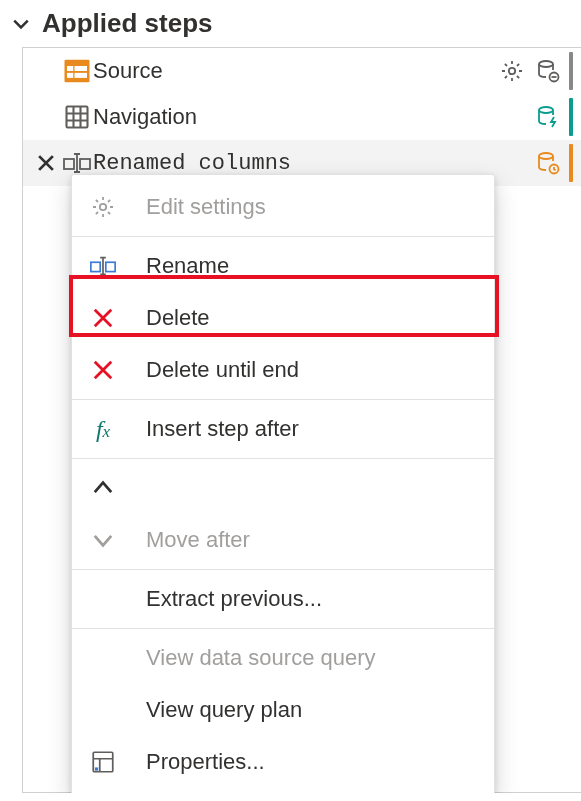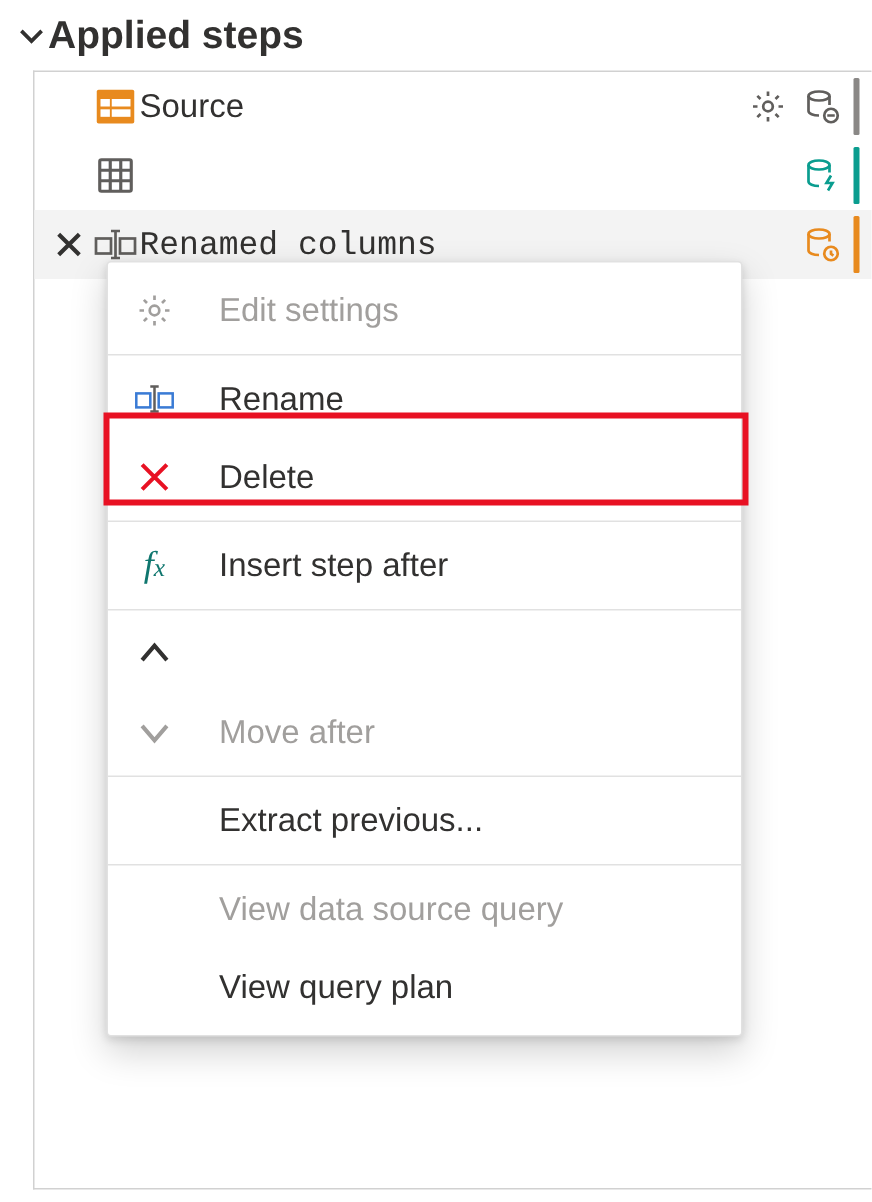--- a/index.html
+++ b/index.html
@@ -8,20 +8,21 @@
     font-family: "Segoe UI", -apple-system, sans-serif;
     font-size: 22px;
     color: #323130;
     background: #fff;
     width: 581px;
   }
   .section-header {
     display: flex;
     align-items: center;
     padding: 8px 25px 6px 10px;
+    gap: 10px;
   }
   .section-header .chev { width: 22px; display:flex; align-items:center; justify-content:center;}
   .section-header .title { font-weight: 600; font-size: 26px; }
   .panel {
     border: 1px solid #d1d1d1;
     border-right: none;
     margin: 2px 0 0 22px;
     position: relative;
     min-height: 746px;
     background: #fff;
@@ -130,20 +131,21 @@
 
   <div class="step-row">
     <div class="delcol"></div>
     <div class="step-left">
       <span class="step-icon">
         <svg width="28" height="28" viewBox="0 0 24 24" fill="none" stroke="#605e5c" stroke-width="1.8">
           <rect x="3" y="3" width="18" height="18" rx="1"></rect>
           <path d="M3 9h18M3 15h18M9 3v18M15 3v18"></path>
         </svg>
       </span>
+      <span class="step-label">Navigation</span>
     </div>
     <div class="step-right">
       <span class="right-icon">
         <svg width="24" height="24" viewBox="0 0 24 24" fill="none" stroke="#0a9d8f" stroke-width="1.8">
           <ellipse cx="10" cy="5" rx="7" ry="3"></ellipse>
           <path d="M3 5v11c0 1.7 3.1 3 7 3"></path>
           <path d="M17 5v5"></path>
           <path d="M18 12l-3 5h4l-3 5" stroke="#0a9d8f" fill="none"></path>
         </svg>
       </span>
@@ -203,20 +205,28 @@
       <span class="menu-label">Rename</span>
     </div>
     <div class="menu-item">
       <span class="menu-icon">
         <svg width="22" height="22" viewBox="0 0 16 16">
             <path d="M2 2 L14 14 M14 2 L2 14" stroke="#e81123" stroke-width="2"></path>
           </svg>
       </span>
       <span class="menu-label">Delete</span>
     </div>
+    <div class="menu-item">
+      <span class="menu-icon">
+        <svg width="22" height="22" viewBox="0 0 16 16">
+            <path d="M2 2 L14 14 M14 2 L2 14" stroke="#e81123" stroke-width="2"></path>
+          </svg>
+      </span>
+      <span class="menu-label">Delete until end</span>
+    </div>
     <div class="menu-sep"></div>
     <div class="menu-item">
       <span class="menu-icon">
         <span style="font-style:italic; font-family:'Times New Roman',serif; font-size:24px; color:#0f766e;">f<span style="font-size:17px;">x</span></span>
       </span>
       <span class="menu-label">Insert step after</span>
     </div>
     <div class="menu-sep"></div>
     <div class="menu-item">
       <span class="menu-icon">
@@ -240,17 +250,27 @@
     </div>
     <div class="menu-sep"></div>
     <div class="menu-item disabled">
       <span class="menu-icon"></span>
       <span class="menu-label">View data source query</span>
     </div>
     <div class="menu-item">
       <span class="menu-icon"></span>
       <span class="menu-label">View query plan</span>
     </div>
+    <div class="menu-item">
+      <span class="menu-icon">
+        <svg width="26" height="26" viewBox="0 0 24 24" fill="none" stroke="#605e5c" stroke-width="1.6">
+          <rect x="3" y="3" width="18" height="18" rx="1"></rect>
+          <path d="M3 9h18M9 9v12"></path>
+          <rect x="4.5" y="17" width="3" height="3" fill="#3a7bd5" stroke="none"></rect>
+        </svg>
+      </span>
+      <span class="menu-label">Properties...</span>
+    </div>
   </div>
 
   <div class="highlight-box"></div>
 
 </div>
 
 </body></html>

